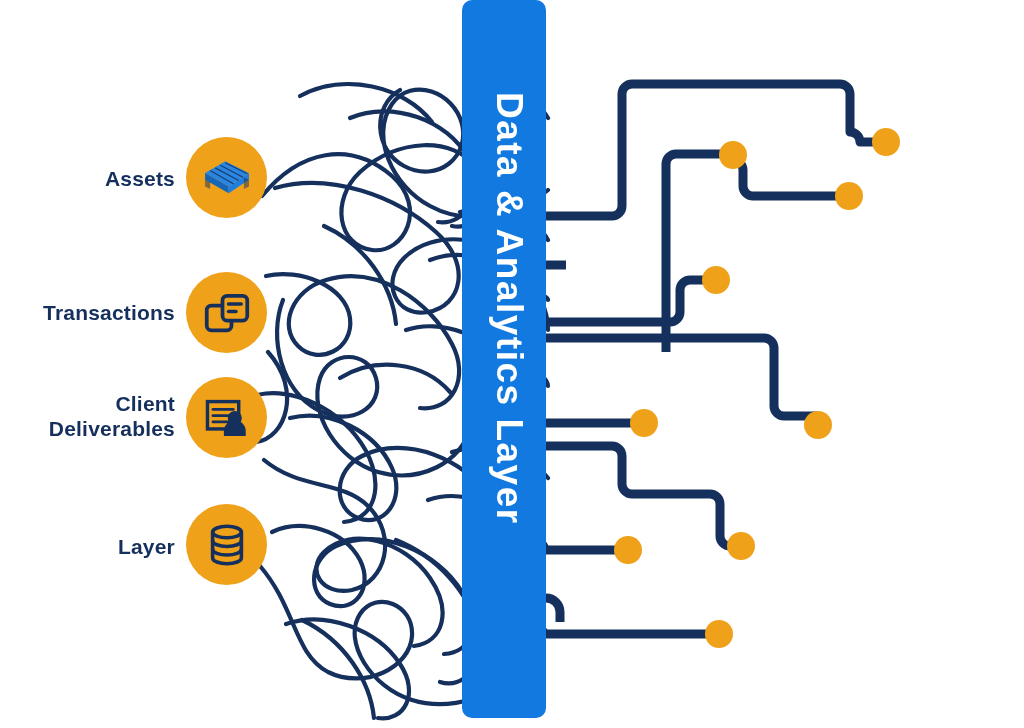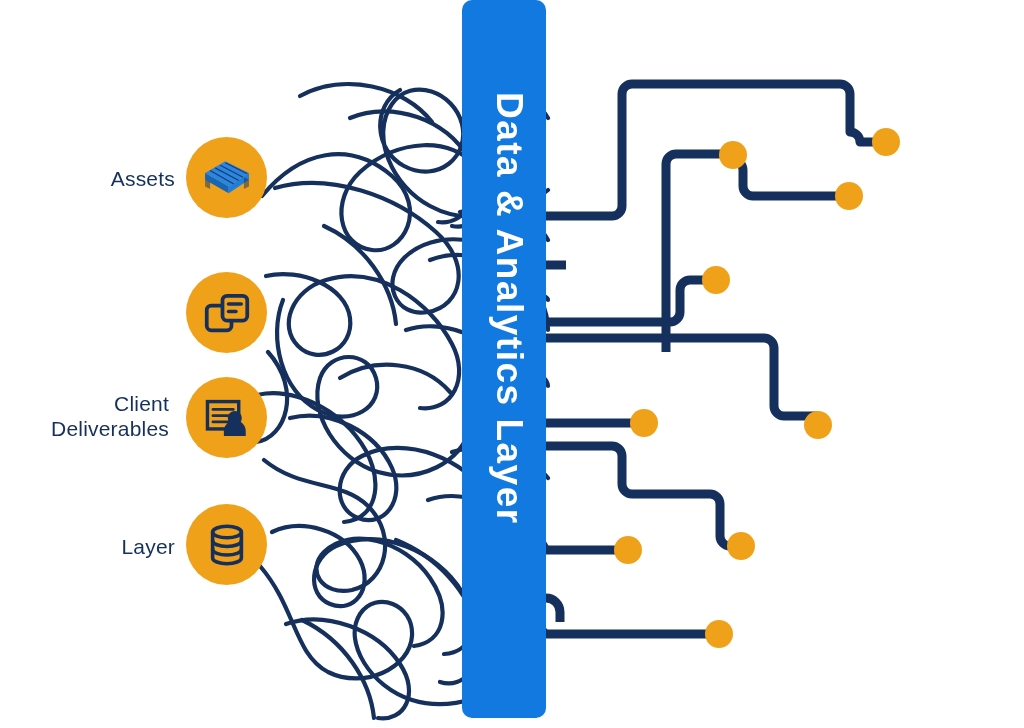--- a/index.html
+++ b/index.html
@@ -21,21 +21,21 @@
     position: absolute;
     top: 0;
     left: 0;
     width: 1024px;
     height: 728px;
   }
   
   .src-label {
     position: absolute;
     color: #15305c;
-    font-weight: normal;
+    font-weight: bold;
     font-size: 21px;
     line-height: 25px;
     text-align: right;
     letter-spacing: 0.2px;
     white-space: pre-line;
   }
   
   .src-circle {
     position: absolute;
     border-radius: 50%;
@@ -135,22 +135,23 @@
       <circle cx="719" cy="634" r="14" fill="#f0a11a"></circle>
     </g>
   </svg>
 
   <div id="center-bar" style="left:462px; top:0px; width:84px; height:718px;">
   </div>
   <div id="center-bar-text" style="left:530px; top:92px;">Data &amp; Analytics Layer</div>
 
   <div class="src-label" style="left:30px; top:166px; width:145px;">Assets</div>
 
-
-  <div class="src-label" style="left:4px; top:391px; width:165px;">Client
+  <div class="src-label" style="left:10px; top:300px; width:165px;">Transactions</div>
+
+  <div class="src-label" style="left:10px; top:391px; width:165px;">Client
 Deliverables</div>
 
   <div class="src-label" style="left:30px; top:534px; width:145px;">Layer</div>
 
   <div class="src-circle" style="left:186px; top:137px; width:81px; height:81px;">
     <svg width="54" height="54" viewBox="0 0 64 64">
       <g>
         <polygon points="6,26 30,12 58,26 34,42" fill="#2a86e0"></polygon>
         <polygon points="6,26 6,34 34,50 34,42" fill="#1566b8"></polygon>
         <polygon points="58,26 58,34 34,50 34,42" fill="#1d7fe0"></polygon>

